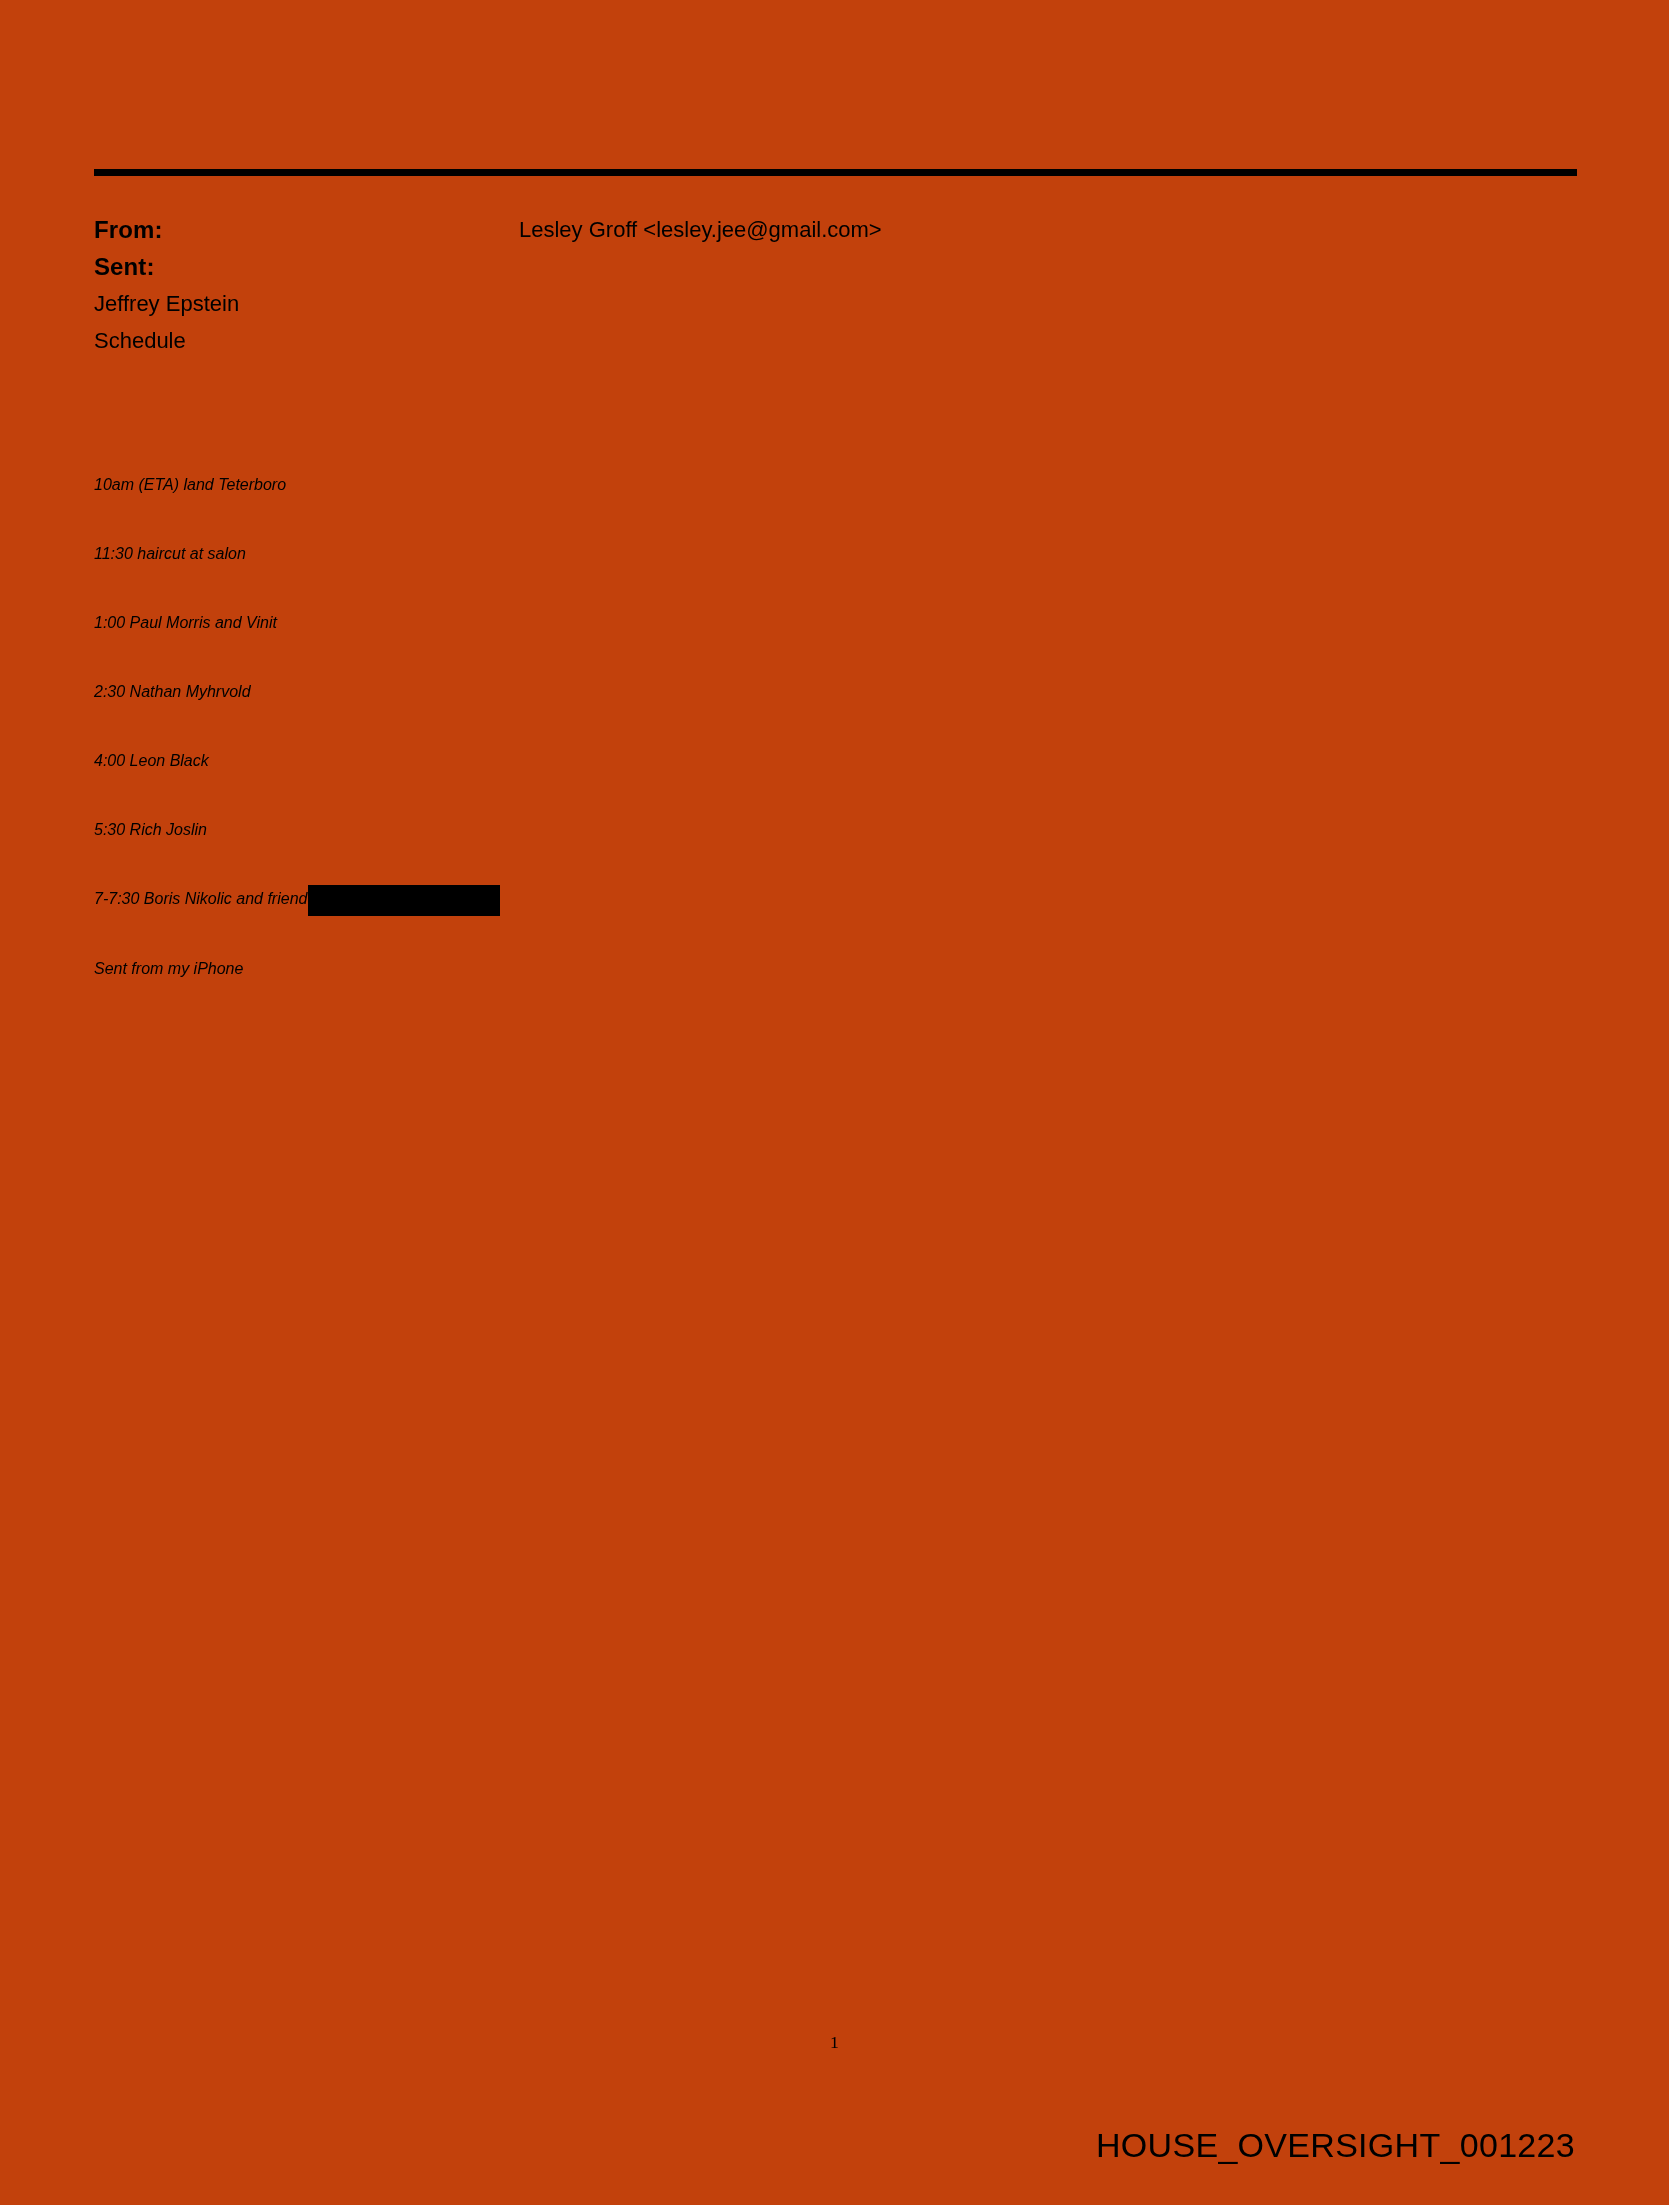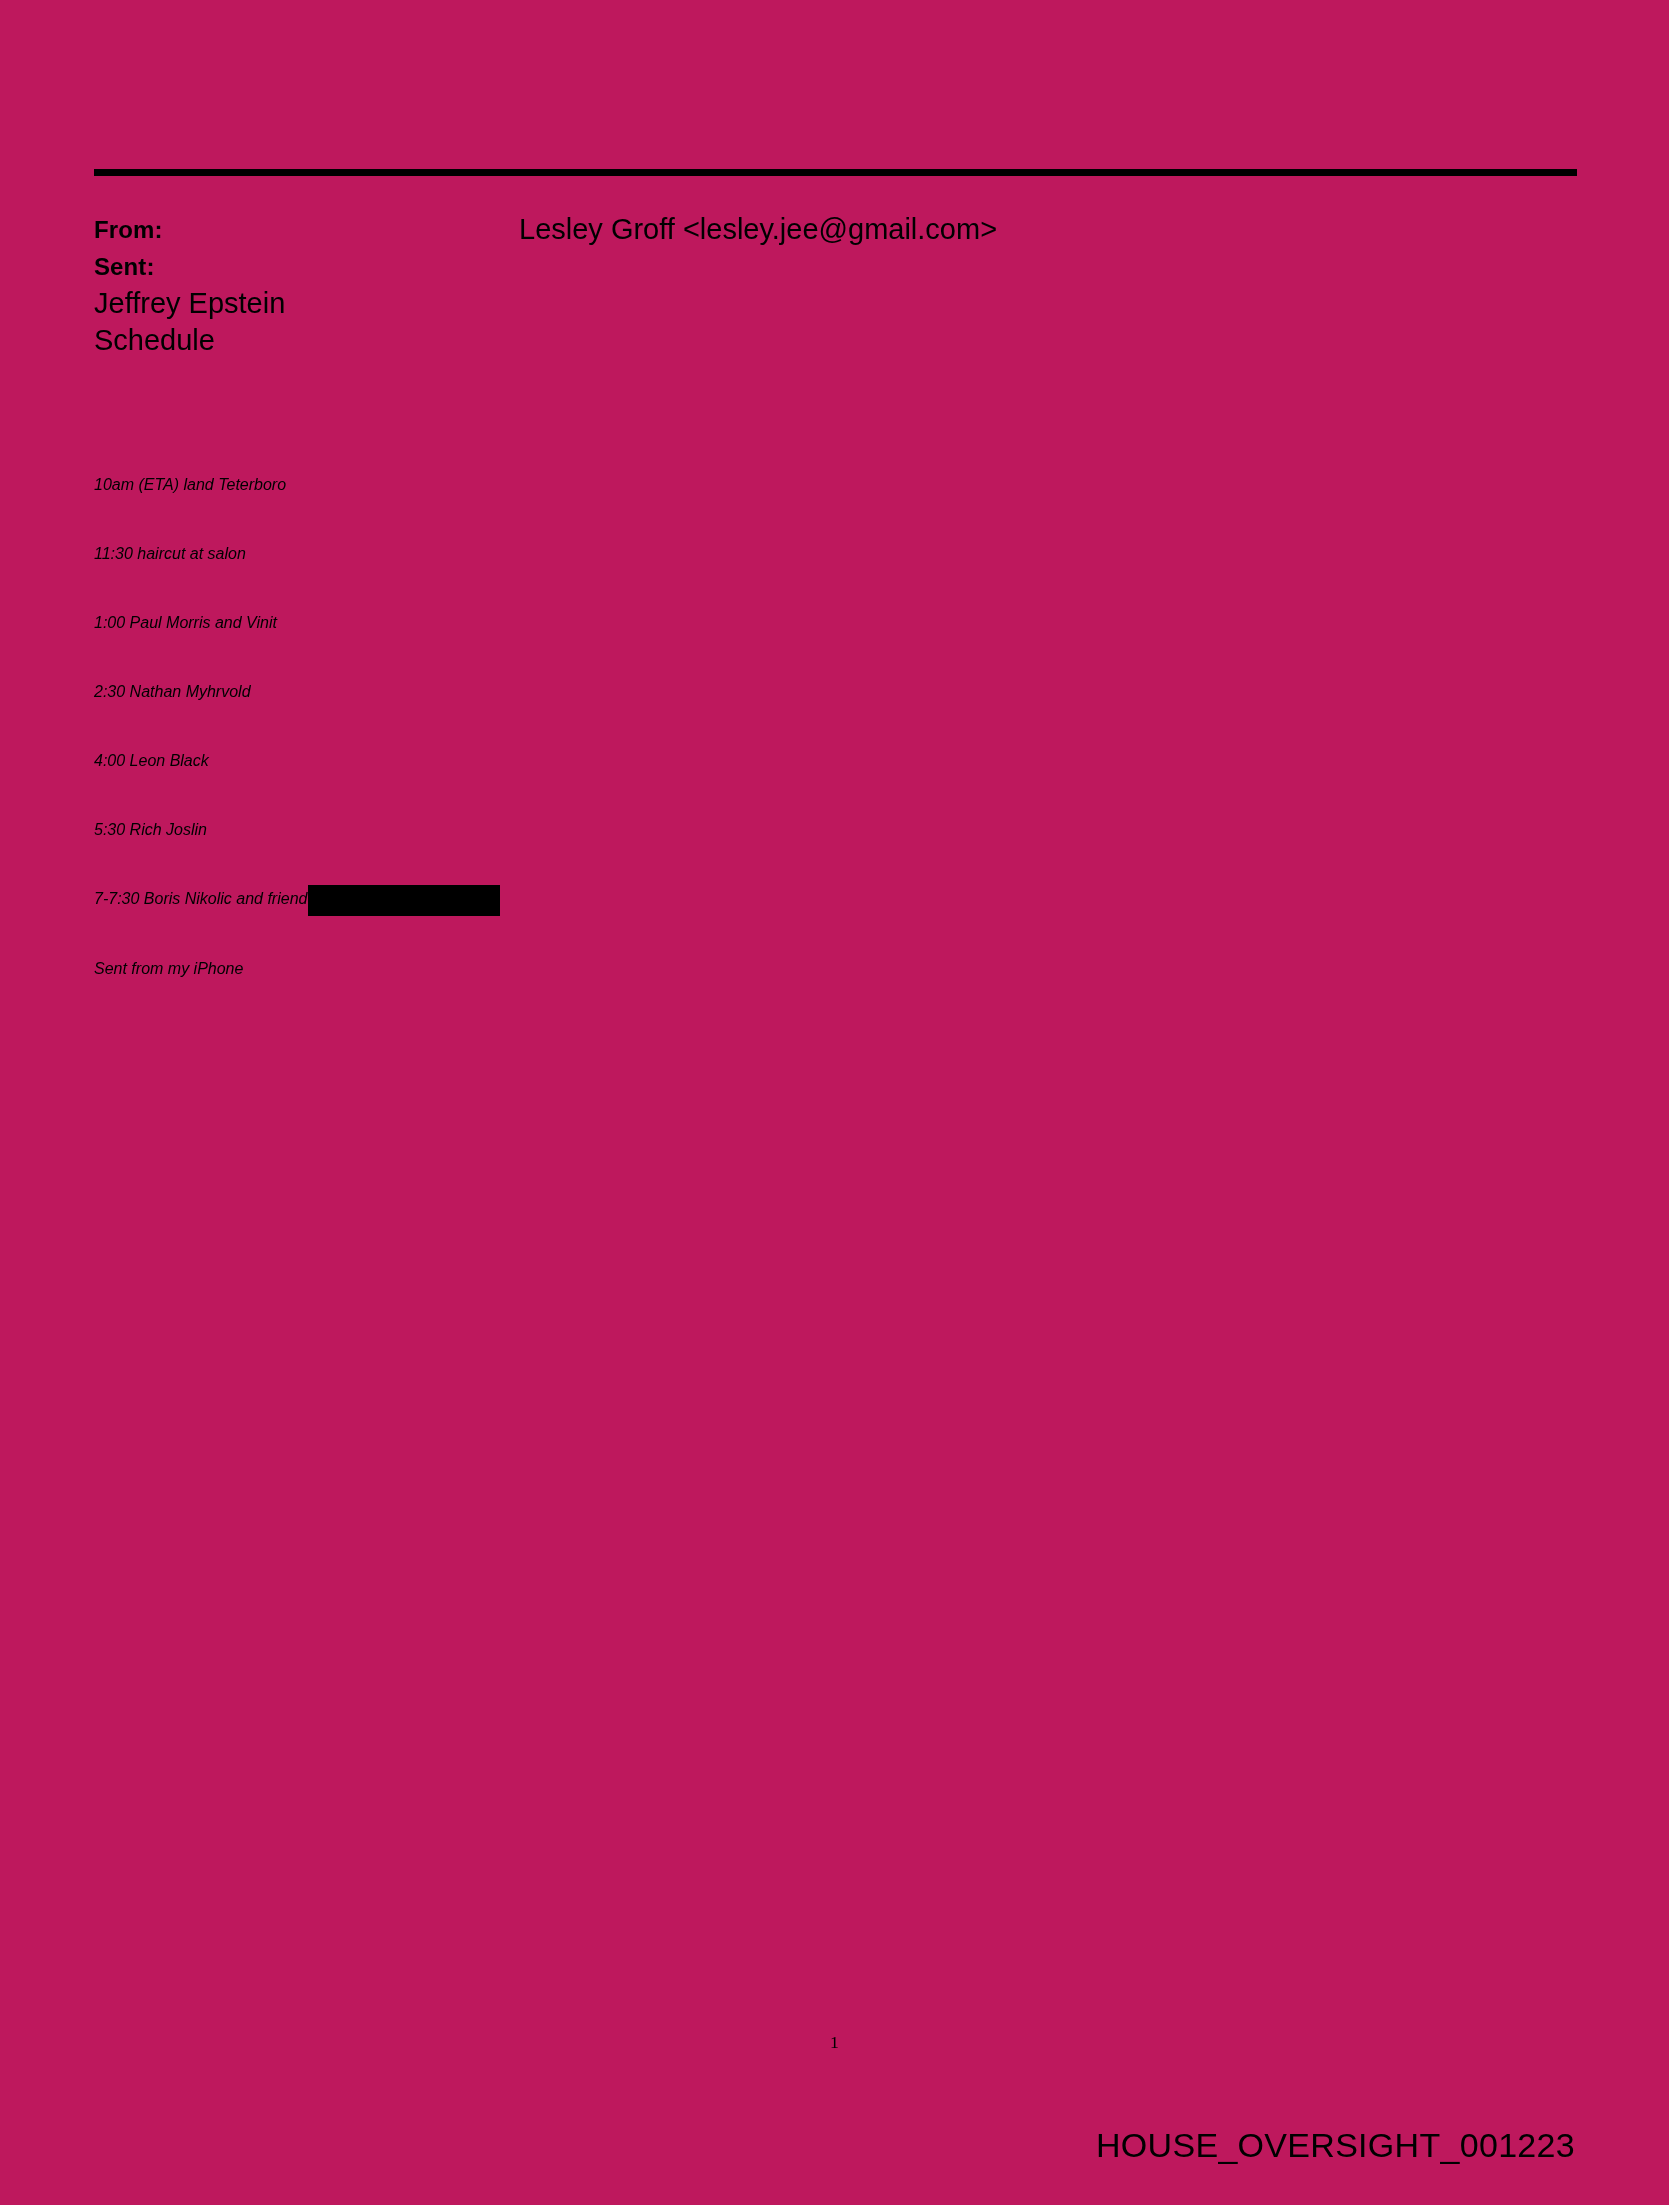--- a/index.html
+++ b/index.html
@@ -8,21 +8,21 @@
     background: #ffffff;
   }
   body {
     font-family: "Liberation Sans", sans-serif;
     color: #000000;
   }
   .page {
     position: relative;
     width: 1669px;
     height: 2205px;
-    background: #be185d;
+    background: #c2410c;
     box-sizing: border-box;
     overflow: hidden;
   }
   .top-rule {
     position: absolute;
     left: 94px;
     top: 169px;
     width: 1483px;
     height: 7.2px;
     background: #000000;
@@ -39,21 +39,21 @@
     height: 37px;
     line-height: 37px;
   }
   .hdr-label {
     width: 425px;
     font-size: 24px;
     font-weight: bold;
     letter-spacing: 0.1px;
   }
   .hdr-value {
-    font-size: 29px;
+    font-size: 22px;
     font-weight: normal;
     white-space: nowrap;
     display: flex;
     align-items: center;
     height: 37px;
   }
   .redaction {
     display: inline-block;
     background: #000000;
     vertical-align: middle;

